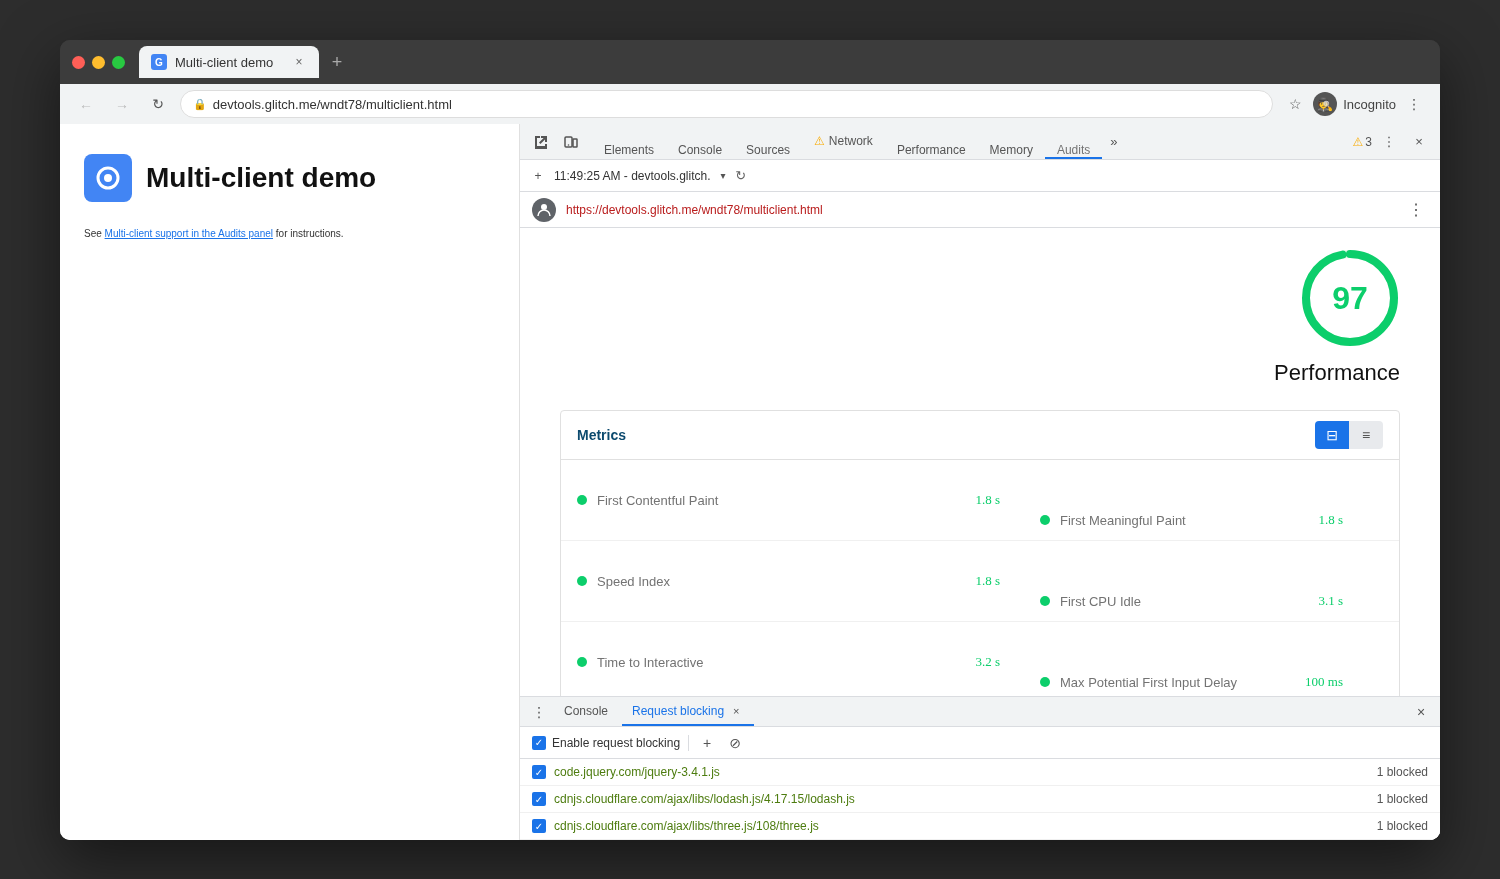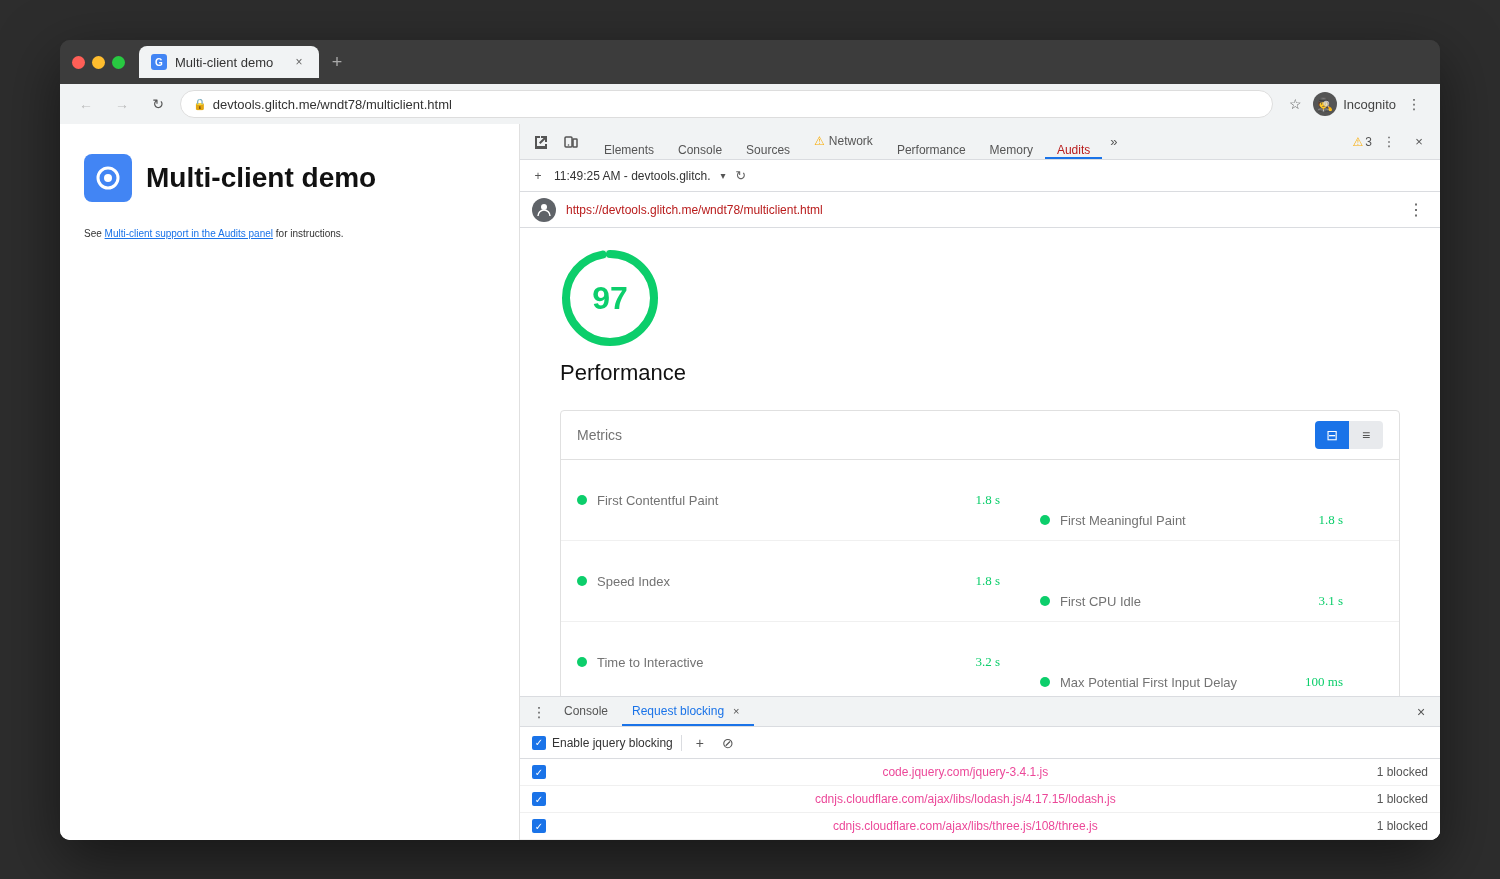--- a/index.html
+++ b/index.html
@@ -259,21 +259,21 @@
       height: 100%;
       display: flex;
       align-items: flex-end;
       font-size: 12px;
       color: #555;
       cursor: pointer;
       border-bottom: 2px solid transparent;
       white-space: nowrap;
     }
     .dt-tab.active {
-      color: #b91c1c;
+      color: #737373;
       border-bottom: 2px solid #1a73e8;
     }
     .dt-tab.warning {
       display: flex;
       align-items: center;
       gap: 4px;
     }
     .dt-tab .warn-icon {
       color: #f9ab00;
       font-size: 12px;
@@ -392,21 +392,21 @@
       flex: 1;
       overflow-y: auto;
       background: white;
       padding: 20px 40px;
     }
 
     
     .score-section {
       display: flex;
       flex-direction: column;
-      align-items: flex-start;
+      align-items: flex-end;
       margin-bottom: 24px;
     }
     .score-circle {
       width: 100px;
       height: 100px;
       position: relative;
       margin-bottom: 12px;
     }
     .score-circle svg {
       transform: rotate(-90deg);
@@ -434,22 +434,22 @@
     }
     .metrics-header {
       display: flex;
       align-items: center;
       justify-content: space-between;
       padding: 10px 16px;
       border-bottom: 1px solid #e0e0e0;
     }
     .metrics-title {
       font-size: 14px;
-      font-weight: 400;
-      color: #737373;
+      font-weight: 700;
+      color: #0c4a6e;
     }
     .metrics-view-btns {
       display: flex;
       border-radius: 4px;
       overflow: hidden;
     }
     .view-btn {
       width: 34px;
       height: 28px;
       display: flex;
@@ -624,23 +624,22 @@
       align-items: center;
       padding: 6px 12px;
       border-bottom: 1px solid #f0f0f0;
       font-size: 12px;
     }
     .blocking-item .cb {
       margin-right: 8px;
       flex-shrink: 0;
     }
     .blocking-url {
-      color: #ec4899;
-      flex: 1;
-      text-align: center;
+      color: #4d7c0f;
+      flex: 1;
     }
     .blocking-count {
       color: #555;
       font-size: 12px;
     }
   </style>
 </head>
 <body>
 
 <div class="browser-window">
@@ -840,21 +839,21 @@
           <div class="drawer-tab active">
             <span>Request blocking</span>
             <div class="drawer-tab-close">×</div>
           </div>
           <div class="drawer-close-btn">×</div>
         </div>
 
         <div class="blocking-toolbar">
           <div class="checkbox-wrap">
             <div class="cb">✓</div>
-            <span>Enable jquery blocking</span>
+            <span>Enable request blocking</span>
           </div>
           <div class="toolbar-separator"></div>
           <div class="toolbar-icon-btn">+</div>
           <div class="toolbar-icon-btn">⊘</div>
         </div>
 
         <div class="blocking-list">
           <div class="blocking-item">
             <div class="cb">✓</div>
             <span class="blocking-url">code.jquery.com/jquery-3.4.1.js</span>

